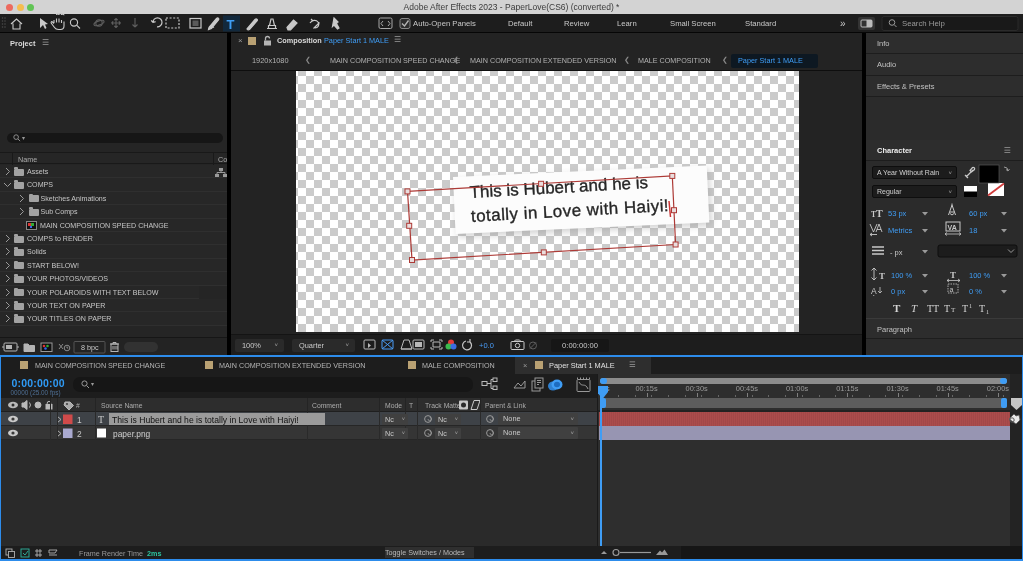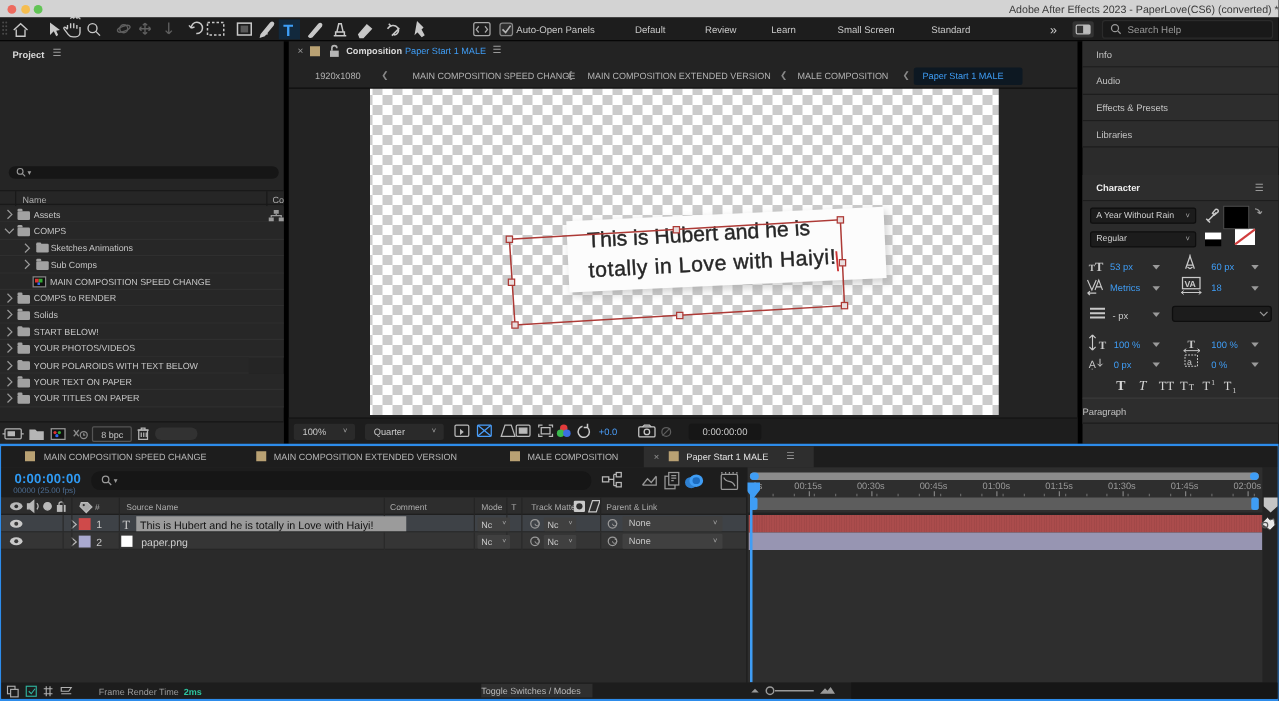--- a/index.html
+++ b/index.html
@@ -5,21 +5,21 @@
 body{font-family:"Liberation Sans",sans-serif;position:relative}
 .a{position:absolute}
 .tx{position:absolute;white-space:nowrap}
 svg.a{overflow:visible}
 </style></head><body>
 
 <div class="a" style="left:0;top:0;width:1023px;height:14px;background:#d3d3d3">
  <div class="a" style="left:6px;top:3.5px;width:7px;height:7px;border-radius:50%;background:#ed6a5e"></div>
  <div class="a" style="left:16.5px;top:3.5px;width:7px;height:7px;border-radius:50%;background:#f5bd4f"></div>
  <div class="a" style="left:27px;top:3.5px;width:7px;height:7px;border-radius:50%;background:#61c455"></div>
- <div class="tx" style="left:0;right:0;top:2px;text-align:right;font-size:8.5px;color:#3a3a3a">Adobe After Effects 2023 - PaperLove(CS6) (converted) *</div>
+ <div class="tx" style="left:0;right:0;top:2px;text-align:center;font-size:8.5px;color:#3a3a3a">Adobe After Effects 2023 - PaperLove(CS6) (converted) *</div>
 </div>
 
 <div class="a" style="left:0;top:14px;width:1023px;height:19px;background:#1d1d1d;border-bottom:1px solid #060606">
 <svg class="a" width="1023" height="19" viewBox="0 0 1023 19">
  <g fill="#4a4a4a">
         <circle cx="2.5" cy="4" r="0.8"></circle>
         <circle cx="5" cy="4" r="0.8"></circle>
         <circle cx="2.5" cy="7" r="0.8"></circle>
         <circle cx="5" cy="7" r="0.8"></circle>
         <circle cx="2.5" cy="10" r="0.8"></circle>
@@ -305,21 +305,20 @@
   <rect x="4.5" y="85.5" width="5" height="5"></rect>
       <rect x="136.3" y="77.9" width="5" height="5"></rect>
       <rect x="268.1" y="70" width="5" height="5"></rect>
  </g>
  <line x1="264" y1="29" x2="265.5" y2="45" stroke="#c33" stroke-width="1.5"></line>
 </svg>
 <div class="a" style="left:866px;top:33px;width:157px;height:322px;background:#2b2b2b">
     <div class="a" style="left:0;top:0.0px;width:157px;height:21.3px;background:#2d2d2d;border-bottom:1px solid #1d1d1d;font-size:7.5px;color:#c2c2c2;line-height:21px;padding-left:11px">Info</div>
     <div class="a" style="left:0;top:21.3px;width:157px;height:21.3px;background:#2d2d2d;border-bottom:1px solid #1d1d1d;font-size:7.5px;color:#c2c2c2;line-height:21px;padding-left:11px">Audio</div>
     <div class="a" style="left:0;top:42.6px;width:157px;height:21.3px;background:#2d2d2d;border-bottom:1px solid #1d1d1d;font-size:7.5px;color:#c2c2c2;line-height:21px;padding-left:11px">Effects &amp; Presets</div>
-    <div class="a" style="left:0;top:63.9px;width:157px;height:21.3px;background:#2d2d2d;border-bottom:1px solid #1d1d1d;font-size:7.5px;color:#c2c2c2;line-height:21px;padding-left:11px">Libraries</div>
     <div class="a" style="left:0;top:106.5px;width:157px;height:21.3px;background:#2d2d2d;border-bottom:1px solid #1d1d1d;font-size:7.5px;color:#ededed;font-weight:bold;line-height:21px;padding-left:11px">Character<span class="tx" style="right:12px;font-weight:normal;color:#9a9a9a;font-size:8px">☰</span></div>
 <div class="a" style="left:0;top:127.8px;width:157px;height:157px;background:#2b2b2b">
  <div class="a" style="left:6px;top:5px;width:85px;height:13px;background:#1c1c1c;border:1px solid #0e0e0e;border-radius:2px;font-size:7px;color:#d0d0d0;line-height:12px;padding-left:4px">A Year Without Rain<span class="tx" style="right:4px;font-size:6px;color:#aaa">˅</span></div>
  <div class="a" style="left:6px;top:24px;width:85px;height:13px;background:#1c1c1c;border:1px solid #0e0e0e;border-radius:2px;font-size:7px;color:#d0d0d0;line-height:12px;padding-left:4px">Regular<span class="tx" style="right:4px;font-size:6px;color:#aaa">˅</span></div>
  <svg class="a" width="157" height="157" viewBox="0 0 157 157">
   <path d="M100 16 l7 -7 M104 9.5 l2.5 -3 a1.5 1.5 0 0 1 2 2 l-3 2.5 z M99 14 l3 3" stroke="#c9c9c9" fill="none" stroke-width="1.2"></path>
   <rect x="122" y="22" width="16" height="13" fill="#fff"></rect>
   <path d="M122 34.5 L138 22.5" stroke="#d03c3c" stroke-width="1.8"></path>
   <rect x="113" y="4" width="20" height="18" fill="#000" stroke="#555" stroke-width="0.7"></rect>
   <path d="M138 6 a4 4 0 0 1 4 4 m0 0 l-2 -1.5 m2 1.5 l1.5 -2" stroke="#999" fill="none"></path>
@@ -379,21 +378,21 @@
    <text x="61" y="151" font-size="10">TT</text>
    <text x="78" y="151" font-size="10">T</text>
           <text x="85" y="151" font-size="7">T</text>
    <text x="96" y="151" font-size="10">T</text>
           <text x="103" y="147" font-size="6">1</text>
    <text x="113" y="151" font-size="10">T</text>
           <text x="120" y="153" font-size="6">1</text>
   </g>
  </svg>
 </div>
-    <div class="a" style="left:0;top:285.1px;width:157px;height:21.3px;background:#2d2d2d;border-bottom:1px solid #1d1d1d;border-top:1px solid #3a3a3a;font-size:7.5px;color:#c2c2c2;line-height:21px;">Paragraph</div>
+    <div class="a" style="left:0;top:285.1px;width:157px;height:21.3px;background:#2d2d2d;border-bottom:1px solid #1d1d1d;border-top:1px solid #3a3a3a;font-size:7.5px;color:#c2c2c2;line-height:21px;padding-left:11px">Paragraph</div>
   </div>
 <div class="a" style="left:0;top:355px;width:1023px;height:206px;background:#2b2b2b;border:1px solid #2d8ceb;border-top:2px solid #2d8ceb;border-bottom:2px solid #2d8ceb">
 <div class="a" style="left:0;top:0;width:1021px;height:17px;background:#1d1d1d">
  <div class="a" style="left:19px;top:4px;width:8px;height:8px;background:#b9a173"></div>
  <div class="tx" style="left:34px;top:4px;font-size:7.2px;color:#b5b5b5">MAIN COMPOSITION SPEED CHANGE</div>
  <div class="a" style="left:204px;top:4px;width:8px;height:8px;background:#b9a173"></div>
  <div class="tx" style="left:218px;top:4px;font-size:7.2px;color:#b5b5b5">MAIN COMPOSITION EXTENDED VERSION</div>
  <div class="a" style="left:407px;top:4px;width:8px;height:8px;background:#b9a173"></div>
  <div class="tx" style="left:421px;top:4px;font-size:7.2px;color:#b5b5b5">MALE COMPOSITION</div>
  <div class="a" style="left:514px;top:0;width:136px;height:17px;background:#2e2e2e">

